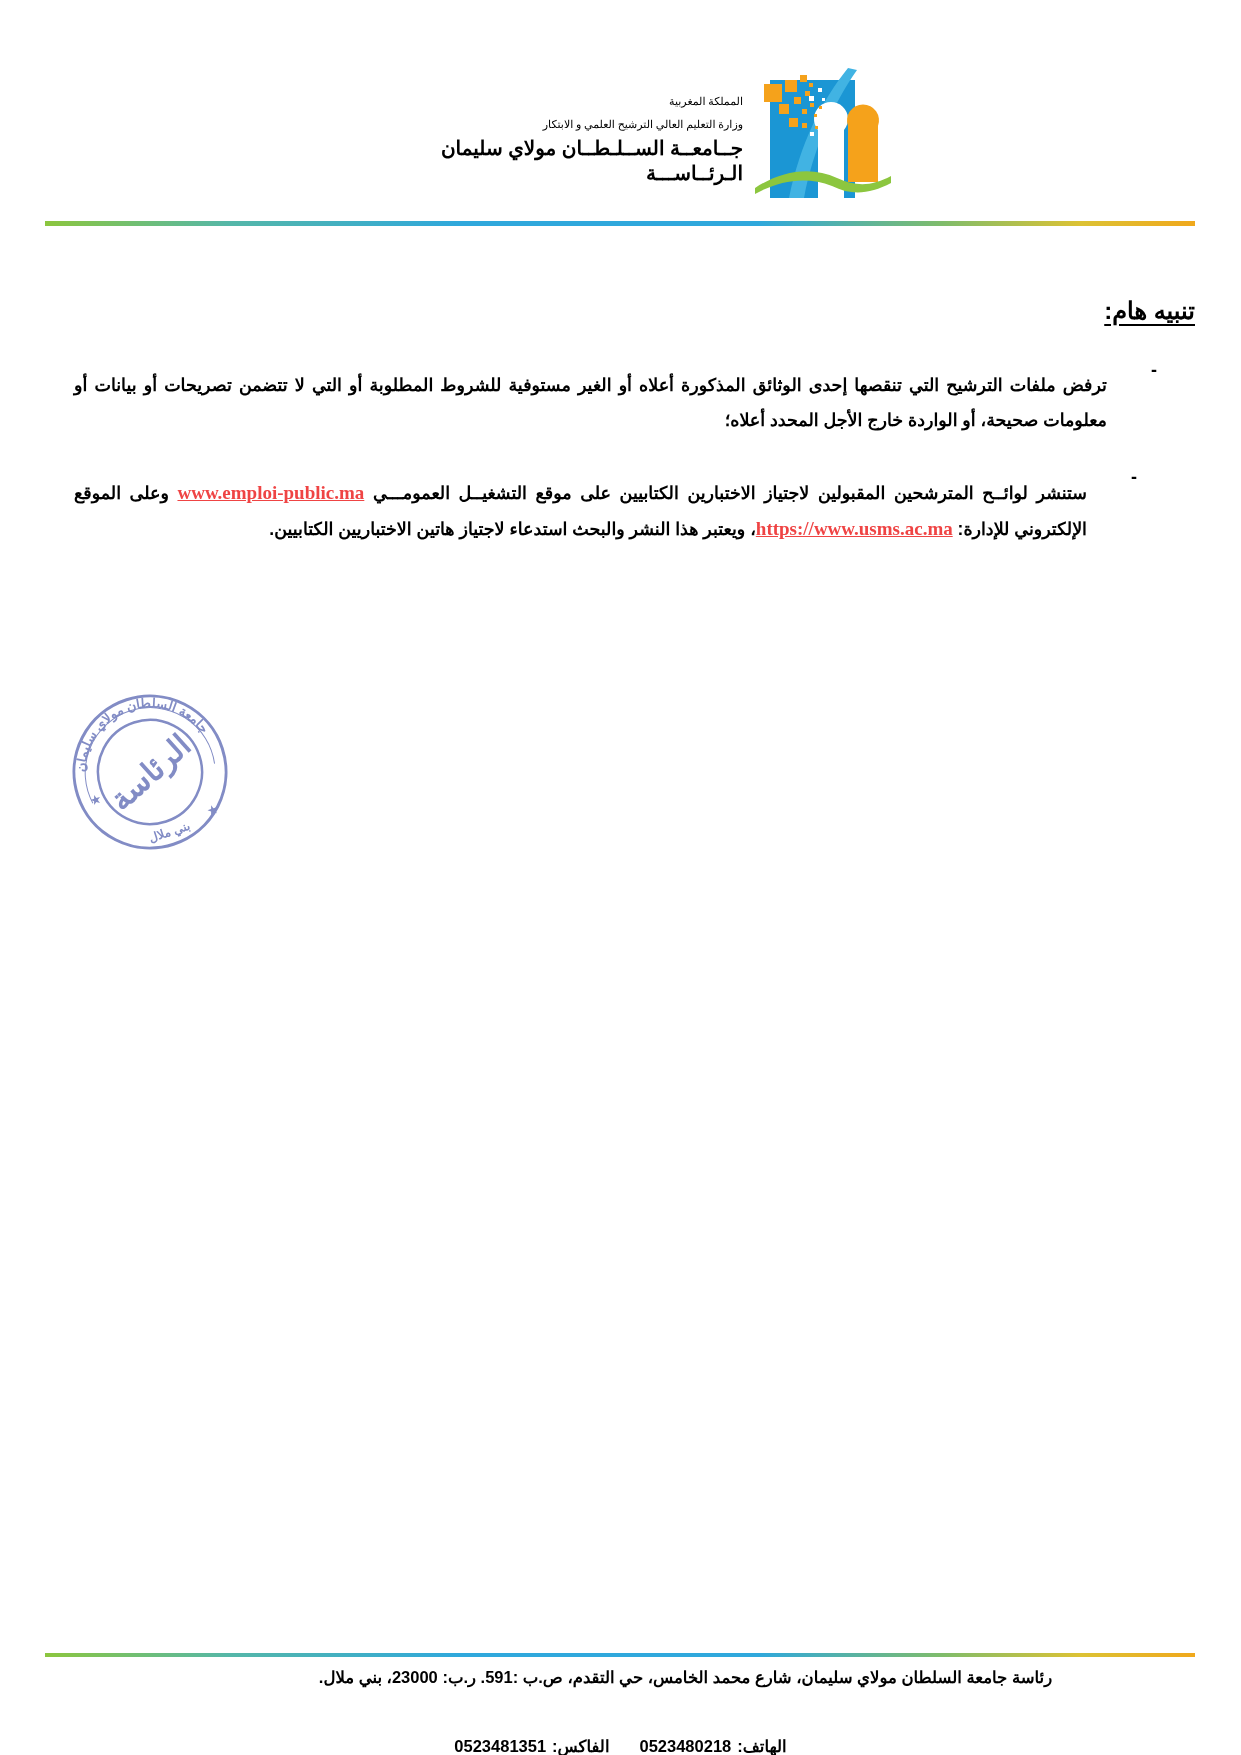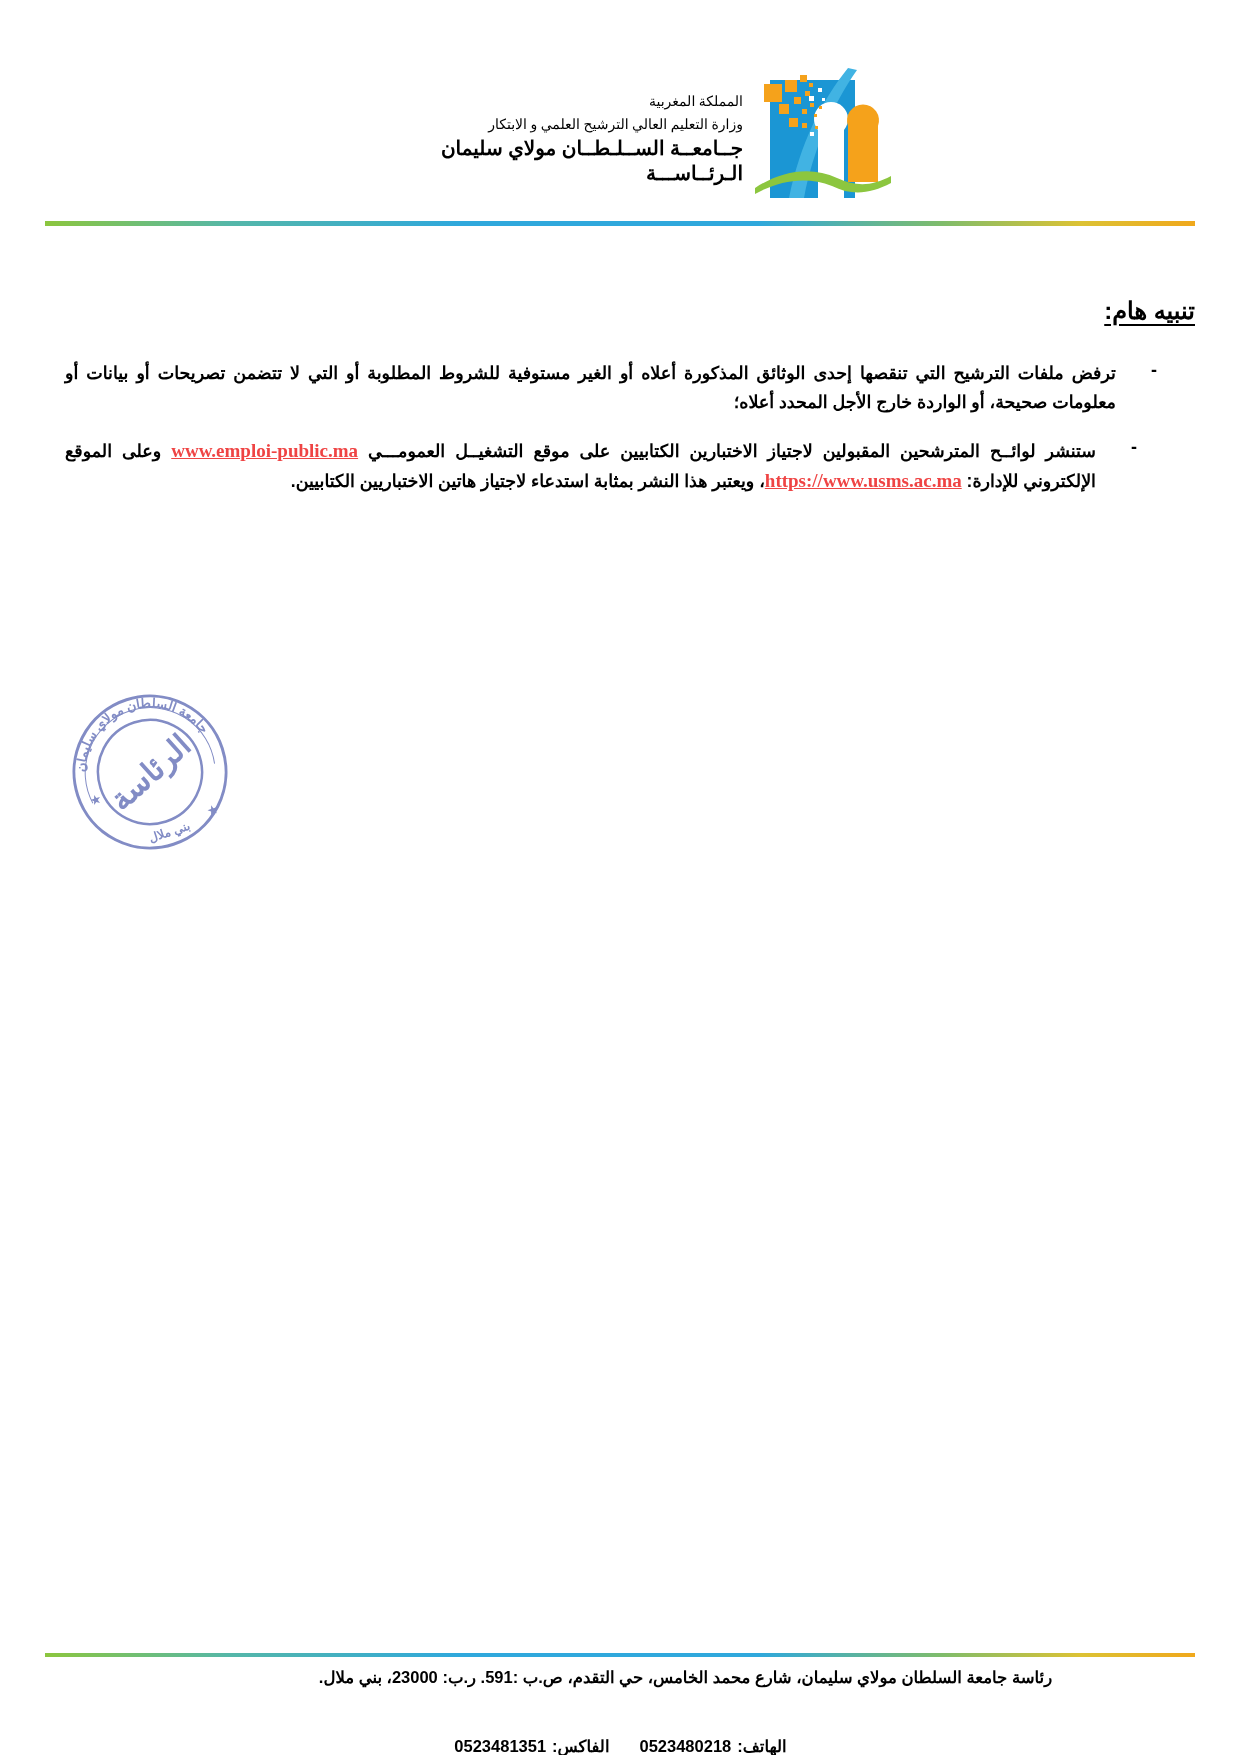--- a/index.html
+++ b/index.html
@@ -4,41 +4,41 @@
 <style>
   html,body { margin:0; padding:0; background:#e8e8e8; }
   .page {
     position:relative; width:1241px; height:1755px; margin:0 auto;
     background:#ffffff; overflow:hidden; color:#000;
     font-family:"Liberation Sans", sans-serif;
   }
 
   
   .lh-text { position:absolute; top:90px; right:498px; direction:rtl; text-align:right; white-space:nowrap; }
-  .lh-small { font-family:"Liberation Serif", serif; font-size:14px; line-height:23px; }
+  .lh-small { font-family:"Liberation Serif", serif; font-size:11px; line-height:23px; }
   .lh-big   { font-size:20px; font-weight:bold; line-height:25px; letter-spacing:.4px; }
 
   .logo { position:absolute; left:752px; top:66px; width:143px; height:134px; }
 
   .rule { position:absolute; left:45px; width:1150px;
     background:linear-gradient(90deg,#8CC63E 0%,#55B7A8 16%,#2FA8DC 36%,#2FA8DC 62%,#7FBC6B 78%,#DCC234 90%,#F0A81C 100%); }
   .rule-top { top:221px; height:5px; }
   .rule-bottom { top:1653px; height:4px; }
 
   
   .notice-title {
     position:absolute; top:277px; right:46px; direction:rtl;
     font-size:24px; font-weight:bold;
     text-decoration:underline; text-decoration-thickness:2px; text-underline-offset:5px;
   }
   .bullets { position:absolute; top:356px; left:62px; right:84px; direction:rtl; }
   .bullet { display:flex; margin-bottom:13px; }
   .bullet.second { margin-right:20px; }
   .bullet .marker { flex:0 0 38px; font-weight:bold; font-size:18px; line-height:29px; }
-  .bullet p { margin:3px; flex:1; text-align:justify; font-weight:bold; font-size:17.5px; line-height:29px; }
+  .bullet p { margin:12px; flex:1; text-align:justify; font-weight:bold; font-size:17.5px; line-height:35px; }
   a.doc-link {
     color:#ef4444; font-family:"Liberation Serif", serif; font-weight:bold;
     font-size:19px; text-decoration:underline; cursor:pointer;
   }
 
   
   .stamp { position:absolute; left:64px; top:684px; width:172px; height:176px;
            opacity:.78; filter:blur(.35px); }
   .stamp text { fill:#5F6CB5; font-family:"Liberation Sans", sans-serif; }
   .stamp circle, .stamp path { stroke:#5F6CB5; }
@@ -111,21 +111,21 @@
   <h2 class="notice-title">تنبيه هام:</h2>
 
   <div class="bullets">
     <div class="bullet">
       <span class="marker">-</span>
       <p>ترفض ملفات الترشيح التي تنقصها إحدى الوثائق المذكورة أعلاه أو الغير مستوفية للشروط المطلوبة أو التي لا تتضمن تصريحات أو بيانات أو معلومات صحيحة، أو الواردة خارج الأجل المحدد أعلاه؛</p>
     </div>
     <div class="bullet second">
       <span class="marker">-</span>
       <p>
-        <span>ستنشر لوائــح المترشحين المقبولين لاجتياز الاختبارين الكتابيين على موقع التشغيــل العمومـــي </span><a class="doc-link">www.emploi-public.ma</a><span> وعلى الموقع الإلكتروني للإدارة: </span><a class="doc-link">https://www.usms.ac.ma</a><span>، ويعتبر هذا النشر بمثابة استدعاء لاجتياز هاتين الاختباريين الكتابيين.</span>
+        <span>ستنشر لوائــح المترشحين المقبولين لاجتياز الاختبارين الكتابيين على موقع التشغيــل العمومـــي </span><a class="doc-link">www.emploi-public.ma</a><span> وعلى الموقع الإلكتروني للإدارة: </span><a class="doc-link">https://www.usms.ac.ma</a><span>، ويعتبر هذا النشر والبحث استدعاء لاجتياز هاتين الاختباريين الكتابيين.</span>
       </p>
     </div>
   </div>
 
   <div class="stamp">
     <svg viewBox="-86 -86 172 172" width="172" height="176" aria-hidden="true">
       <g transform="rotate(-18)">
         <circle r="76" fill="none" stroke-width="3"></circle>
         <circle r="52" fill="none" stroke-width="2.5"></circle>
         <path id="arcT" d="M -64 12 A 65 65 0 1 1 64 12" fill="none" stroke="none"></path>

